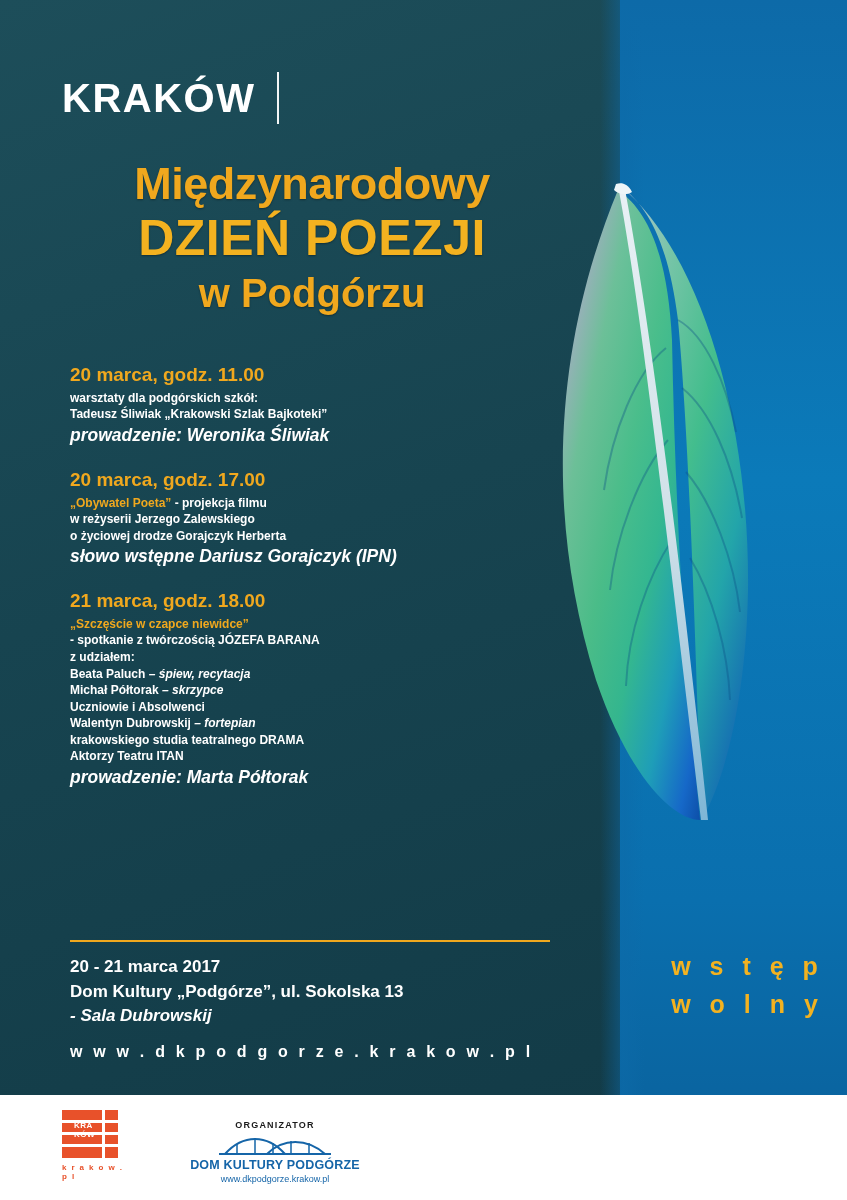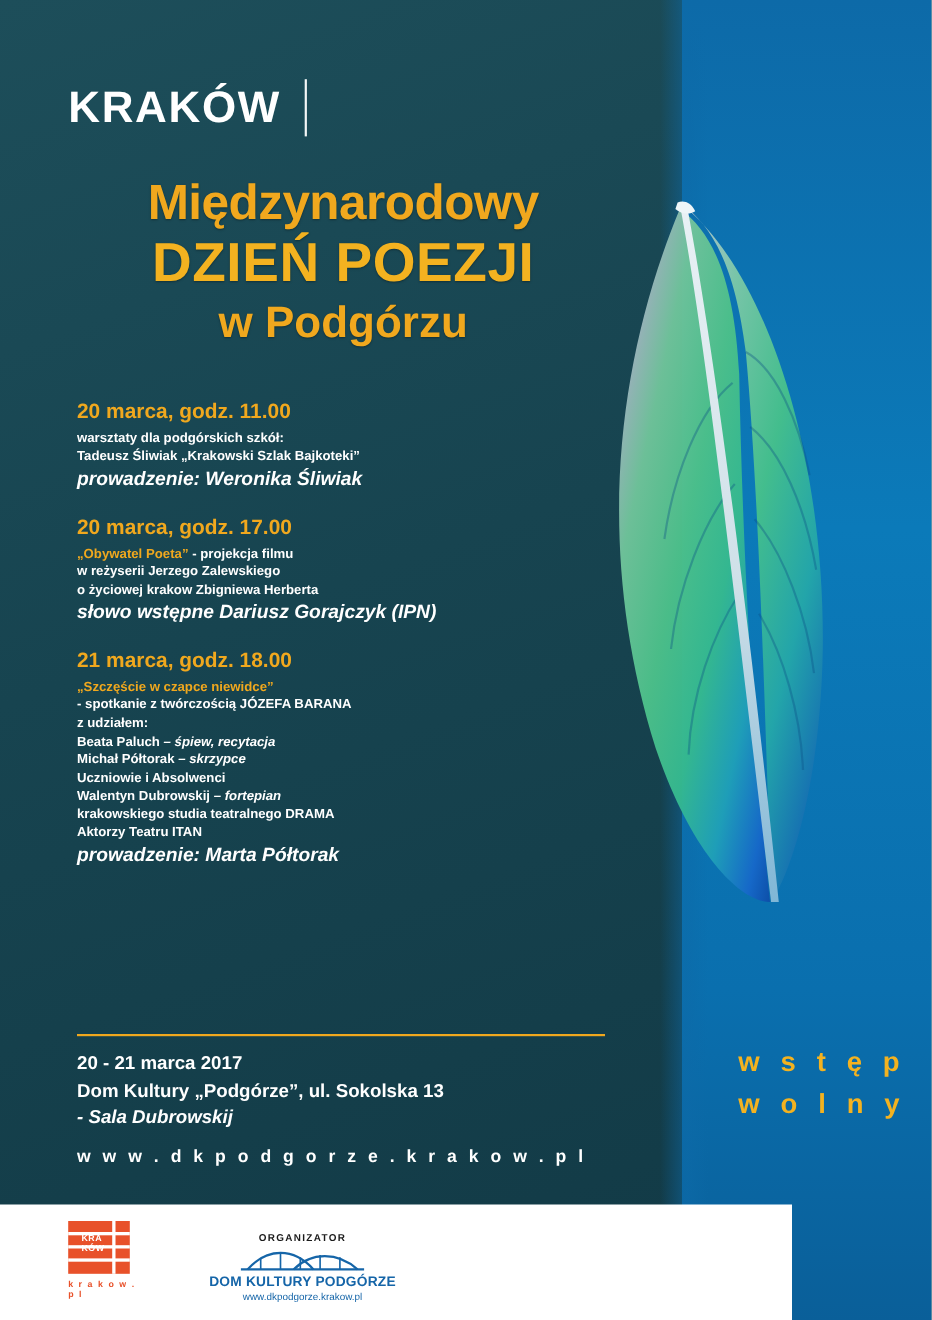--- a/index.html
+++ b/index.html
@@ -35,21 +35,21 @@
   .seam {
     position: absolute;
     left: 600px; top: 0;
     width: 44px; height: 1200px;
     background: linear-gradient(90deg, rgba(13,106,168,0) 0%, rgba(13,106,168,0.55) 55%, rgba(13,106,168,0) 100%);
   }
   
   .footer-strip {
     position: absolute;
     left: 0; bottom: 0;
-    width: 720px; height: 105px;
+    width: 847px; height: 105px;
     background: #ffffff;
   }
 
   
   .krakow-mark {
     position: absolute;
     left: 62px; top: 72px;
     display: flex;
     align-items: center;
     gap: 22px;
@@ -324,21 +324,21 @@
       <div class="ev-line">Tadeusz Śliwiak „Krakowski Szlak Bajkoteki”</div>
       <div class="ev-line italic">prowadzenie: Weronika Śliwiak</div>
     </div>
 
     <div class="event">
       <div class="ev-when">20 marca, godz. 17.00</div>
       <div class="ev-line">
         <span class="gold">„Obywatel Poeta”</span><span class="reg"> - projekcja filmu</span>
       </div>
       <div class="ev-line">w reżyserii Jerzego Zalewskiego</div>
-      <div class="ev-line">o życiowej krakow Zbigniewa Herberta</div>
+      <div class="ev-line">o życiowej drodze Gorajczyk Herberta</div>
       <div class="ev-line italic">słowo wstępne Dariusz Gorajczyk (IPN)</div>
     </div>
 
     <div class="event">
       <div class="ev-when">21 marca, godz. 18.00</div>
       <div class="ev-line">
         <span class="gold">„Szczęście w czapce niewidce”</span>
       </div>
       <div class="ev-line">- spotkanie z twórczością JÓZEFA BARANA</div>
       <div class="ev-line">z udziałem:</div>

